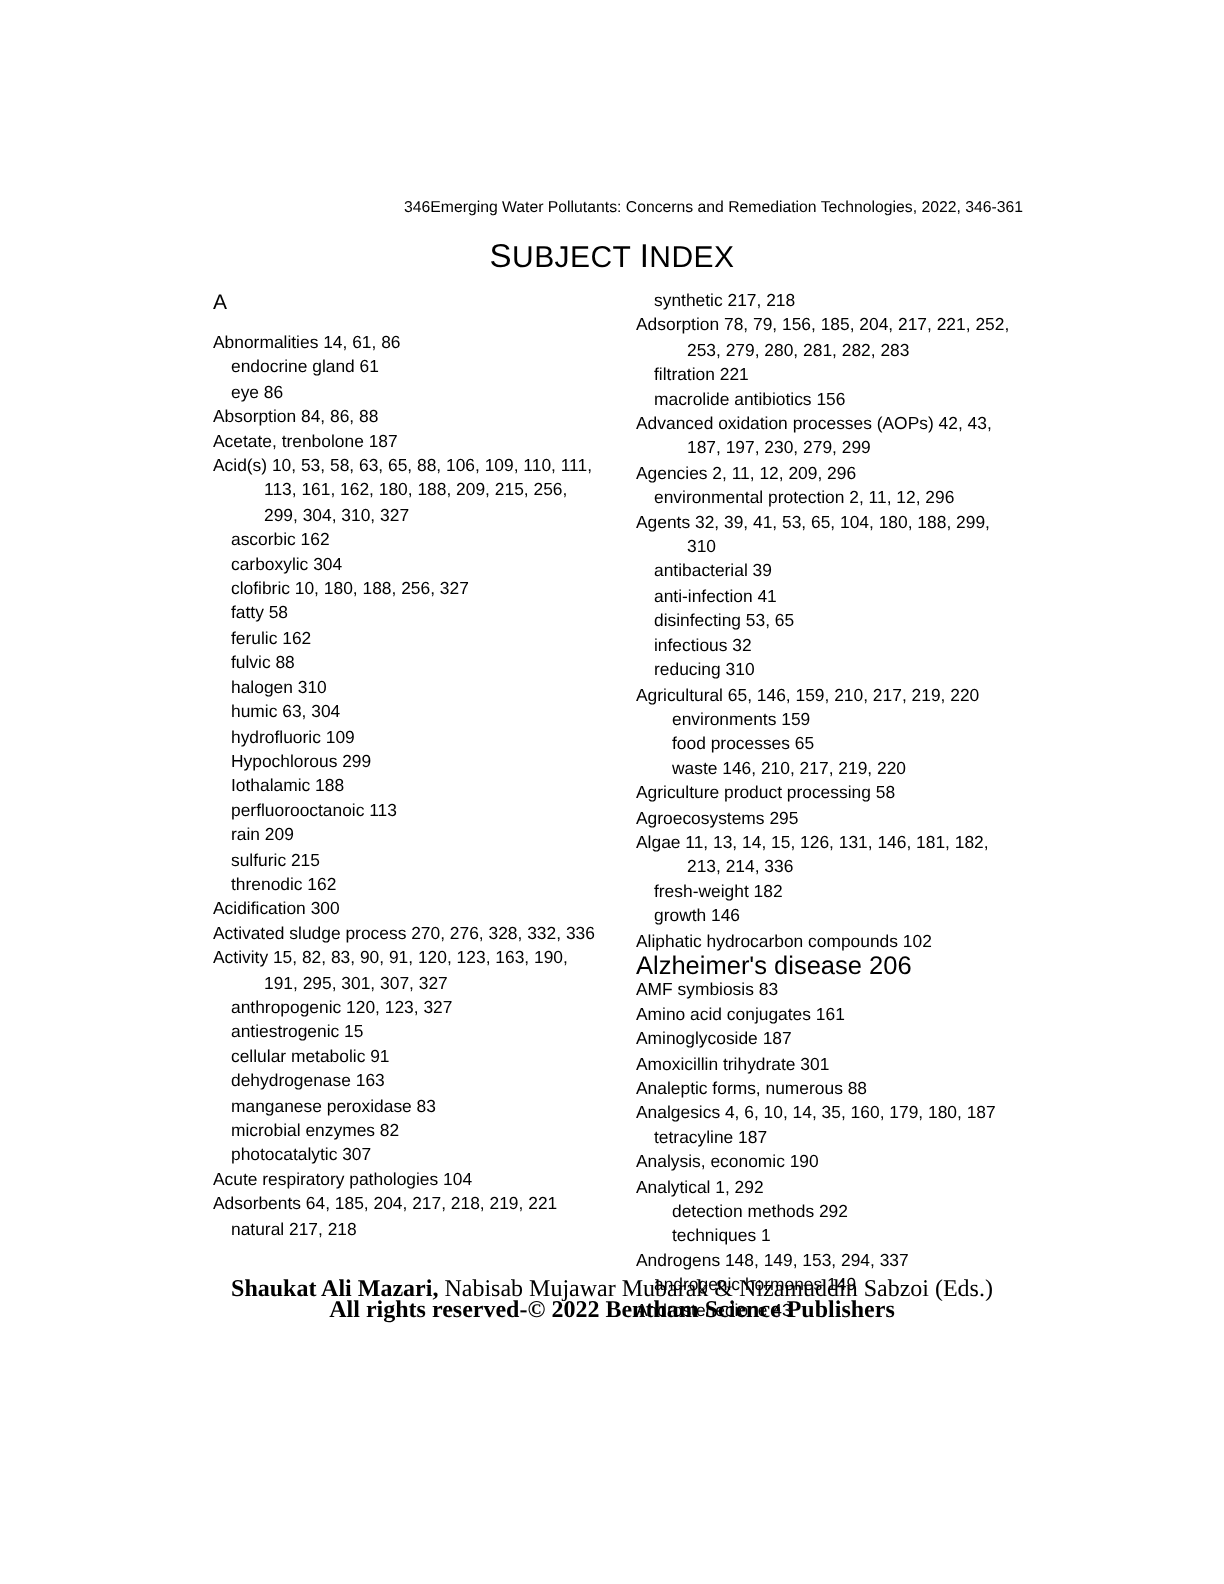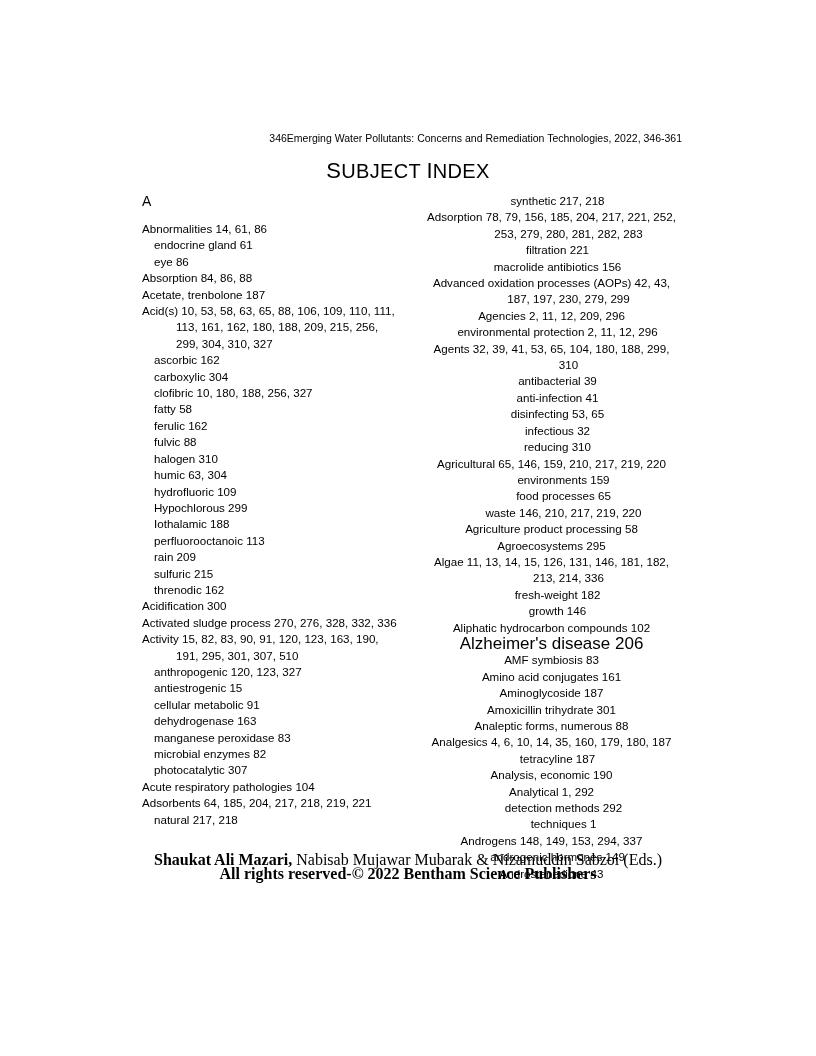--- a/index.html
+++ b/index.html
@@ -58,21 +58,21 @@
     height: 650px;
   }
   .col {
     position: absolute;
     top: 0;
     width: 255px;
     font-size: 11.6px;
     line-height: 16.4px;
   }
   .col-left { left: 0; }
-  .col-right { left: 282px; text-align: center; }
+  .col-right { left: 282px; }
   .letter {
     font-size: 14px;
     margin: 0 0 12px 0;
     line-height: 16px;
   }
   .entry {
     margin: 0;
     text-indent: 0;
     padding-left: 34px;
     text-indent: -34px;
@@ -134,21 +134,21 @@
           <div class="entry sub">humic 63, 304</div>
           <div class="entry sub">hydrofluoric 109</div>
           <div class="entry sub">Hypochlorous 299</div>
           <div class="entry sub">Iothalamic 188</div>
           <div class="entry sub">perfluorooctanoic 113</div>
           <div class="entry sub">rain 209</div>
           <div class="entry sub">sulfuric 215</div>
           <div class="entry sub">threnodic 162</div>
           <div class="entry">Acidification 300</div>
           <div class="entry">Activated sludge process 270, 276, 328, 332, 336</div>
-          <div class="entry">Activity 15, 82, 83, 90, 91, 120, 123, 163, 190, 191, 295, 301, 307, 510</div>
+          <div class="entry">Activity 15, 82, 83, 90, 91, 120, 123, 163, 190, 191, 295, 301, 307, 327</div>
           <div class="entry sub">anthropogenic 120, 123, 327</div>
           <div class="entry sub">antiestrogenic 15</div>
           <div class="entry sub">cellular metabolic 91</div>
           <div class="entry sub">dehydrogenase 163</div>
           <div class="entry sub">manganese peroxidase 83</div>
           <div class="entry sub">microbial enzymes 82</div>
           <div class="entry sub">photocatalytic 307</div>
           <div class="entry">Acute respiratory pathologies 104</div>
           <div class="entry">Adsorbents 64, 185, 204, 217, 218, 219, 221</div>
           <div class="entry sub">natural 217, 218</div>

